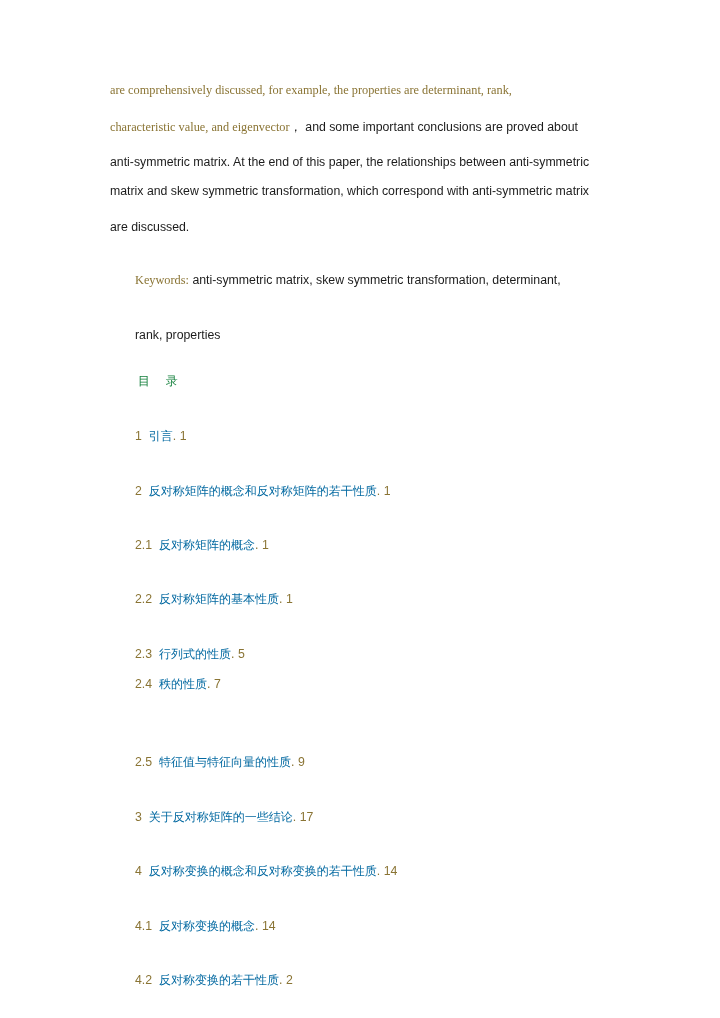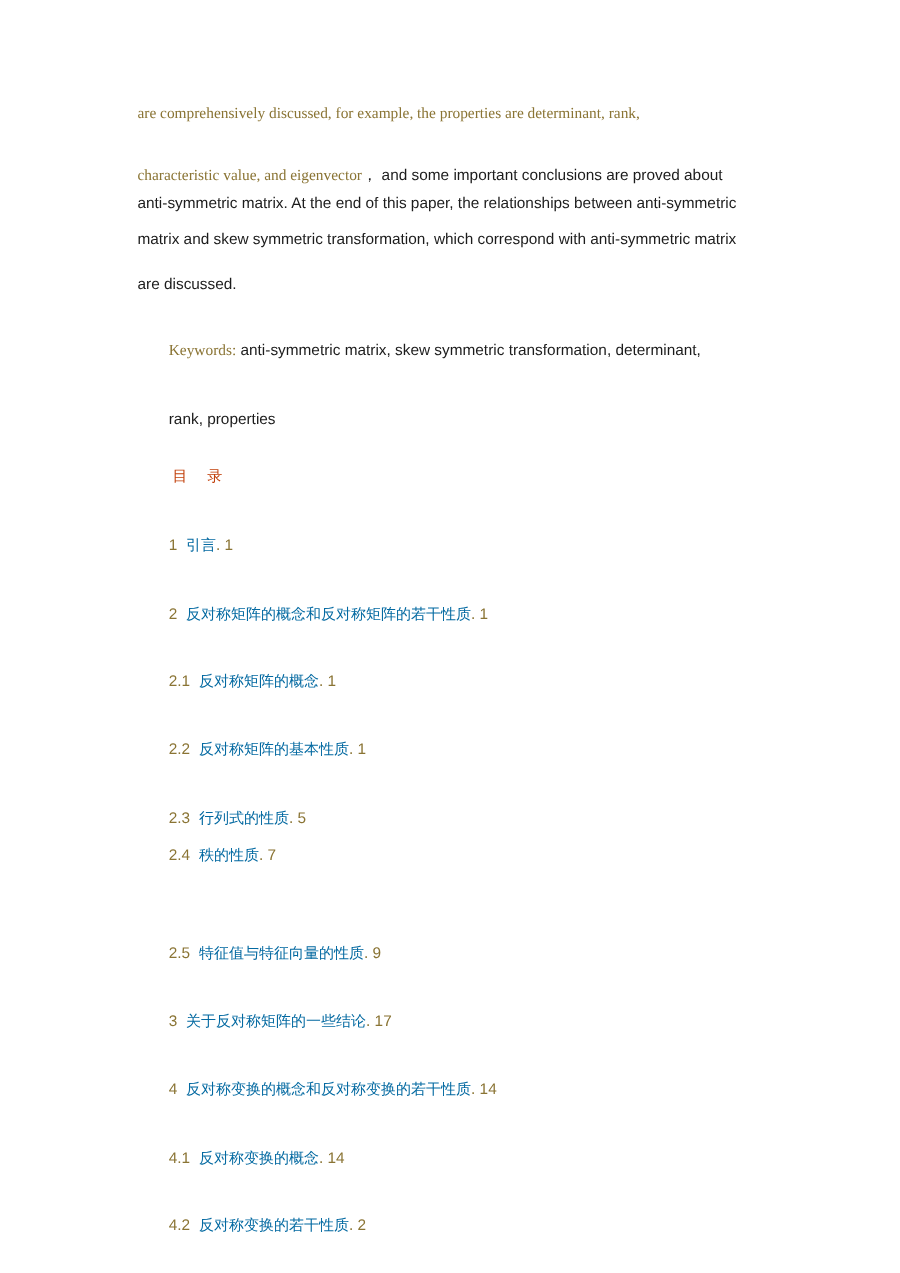--- a/index.html
+++ b/index.html
@@ -6,30 +6,30 @@
     body { width: 720px; height: 1018px; position: relative; overflow: hidden;
       font-family: "Liberation Sans", "DejaVu Sans", sans-serif; }
     .line { position: absolute; white-space: nowrap; font-size: 12.3px; line-height: 16px; }
     .gold { color: #8a7434; font-family: Liberation Serif, serif; }
     .dark { color: #1c1c1c; }
     .abs-left { left: 110px; }
     .ind-left { left: 135px; }
     .toc { font-size: 12.3px; color: #8a7434; }
     .toc .num { margin-right: 7px; }
     .toc .title { font-family: Liberation Sans, sans-serif; font-size: 12px; color: #0369a1; }
-    .toc-head { font-family: "DejaVu Sans", sans-serif; font-size: 12px; color: #c2410c; letter-spacing: 6px; left: 138px; }
+    .toc-head { font-family: "DejaVu Sans", sans-serif; font-size: 12px; color: #15803d; letter-spacing: 6px; left: 138px; }
   </style>
 </head>
 <body>
 
 <div>
 
   <div class="line gold abs-left" style="top:82px;">are comprehensively discussed, for example, the properties are determinant, rank,</div>
 
-  <div class="line abs-left" style="top:132px;">
+  <div class="line abs-left" style="top:119px;">
     <span class="gold">characteristic value, and eigenvector</span><span class="dark">，</span><span class="dark"> and some important conclusions are proved about</span>
   </div>
 
   <div class="line dark abs-left" style="top:154px;">anti-symmetric matrix. At the end of this paper, the relationships between anti-symmetric</div>
   <div class="line dark abs-left" style="top:183px;">matrix and skew symmetric transformation, which correspond with anti-symmetric matrix</div>
   <div class="line dark abs-left" style="top:219px;">are discussed.</div>
 
   <div class="line ind-left" style="top:272px;">
     <span class="gold">Keywords:</span><span class="dark"> anti-symmetric matrix, skew symmetric transformation, determinant,</span>
   </div>

